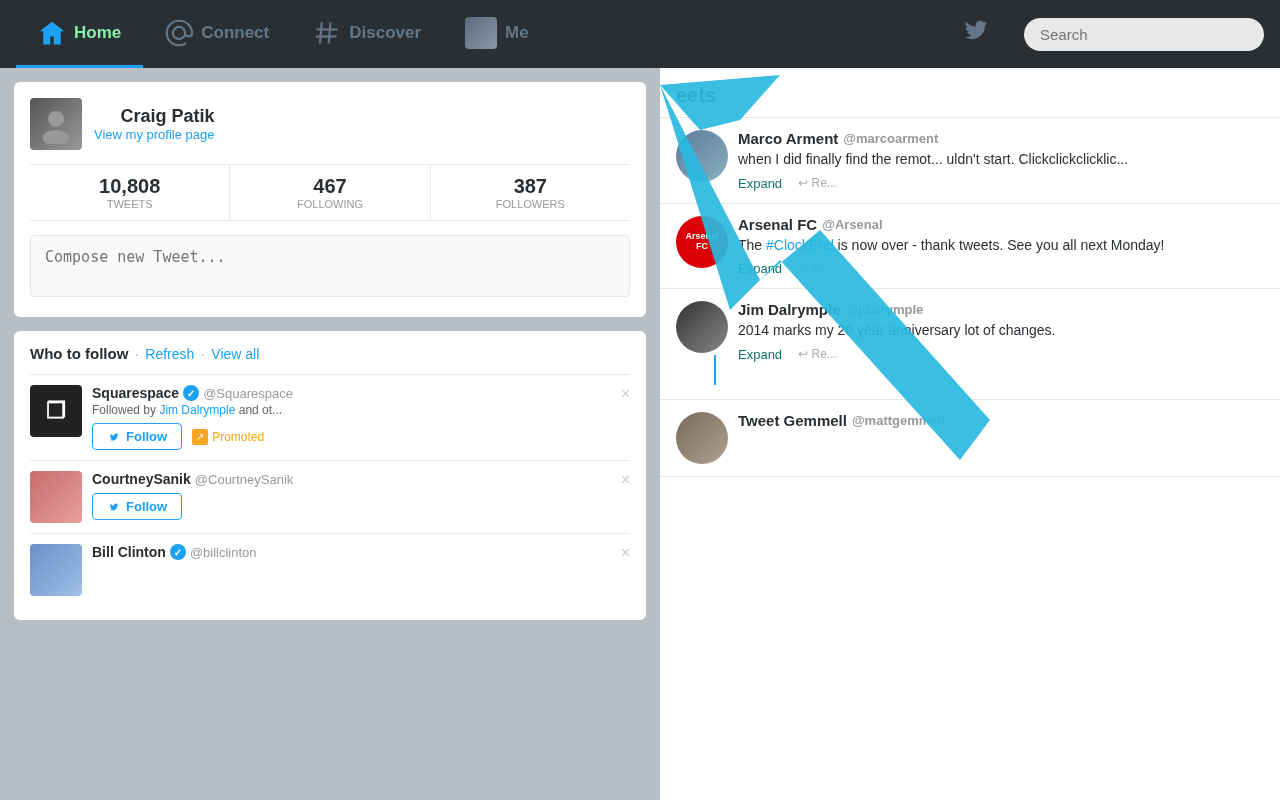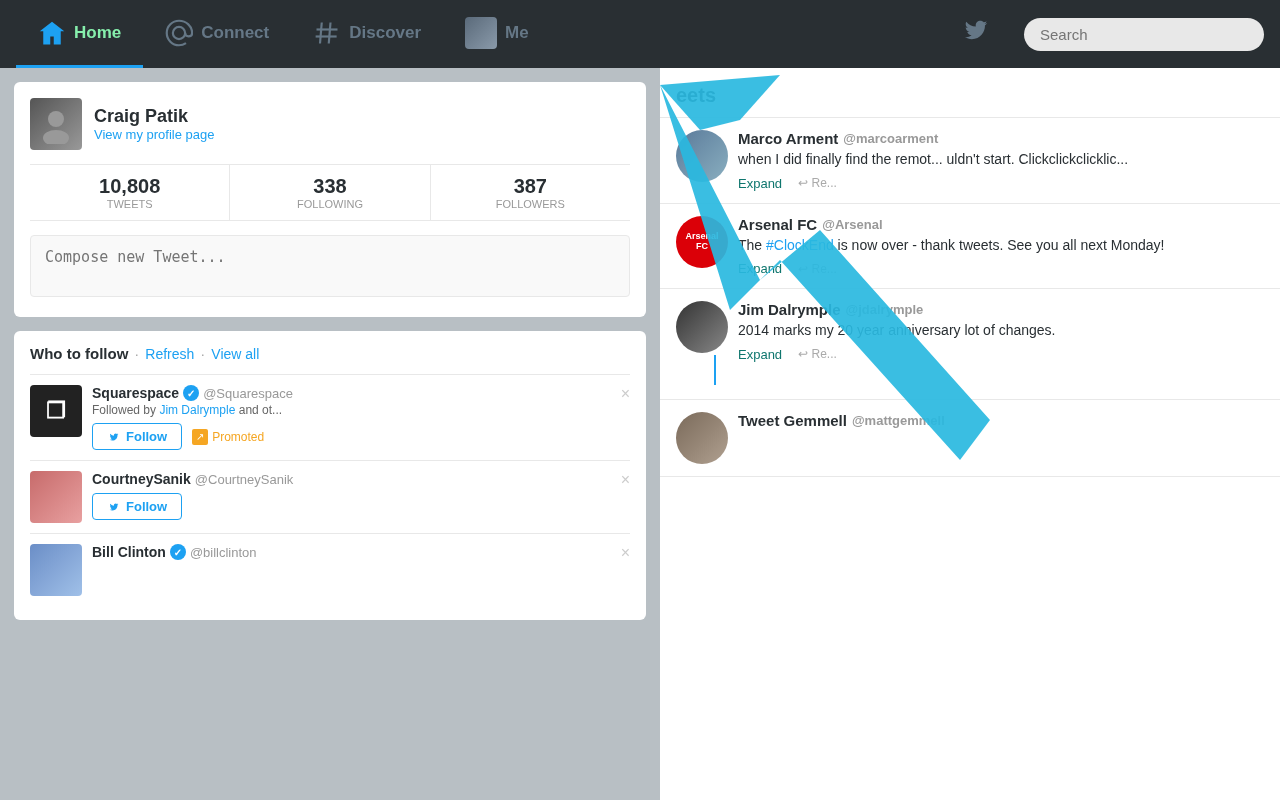--- a/index.html
+++ b/index.html
@@ -66,21 +66,21 @@
       width: 52px; height: 52px; border-radius: 4px;
       background: #888; overflow: hidden;
       flex-shrink: 0;
     }
     .profile-avatar-img {
       width: 100%; height: 100%;
       background: linear-gradient(135deg, #555 0%, #999 100%);
       display: flex; align-items: center; justify-content: center;
       color: #ccc; font-size: 24px;
     }
-    .profile-name { font-size: 18px; font-weight: bold; color: #292f33; }
+    .profile-name { font-size: 18px; font-weight: bold; color: #292f33; text-align: right; }
     .profile-link { font-size: 13px; color: #1da1f2; cursor: pointer; }
 
     .profile-stats {
       display: flex; border-top: 1px solid #e8e8e8;
       border-bottom: 1px solid #e8e8e8; margin-bottom: 14px;
     }
     .stat-item {
       flex: 1; padding: 10px 8px;
       border-right: 1px solid #e8e8e8;
       text-align: center;
@@ -282,21 +282,21 @@
           <div class="profile-link">View my profile page</div>
         </div>
       </div>
 
       <div class="profile-stats">
         <div class="stat-item">
           <div class="stat-number">10,808</div>
           <div class="stat-label">TWEETS</div>
         </div>
         <div class="stat-item">
-          <div class="stat-number">338</div>
+          <div class="stat-number">467</div>
           <div class="stat-label">FOLLOWING</div>
         </div>
         <div class="stat-item">
           <div class="stat-number">387</div>
           <div class="stat-label">FOLLOWERS</div>
         </div>
       </div>
 
       <textarea class="compose-box" rows="2" placeholder="Compose new Tweet..." style=""></textarea>
     </div>

